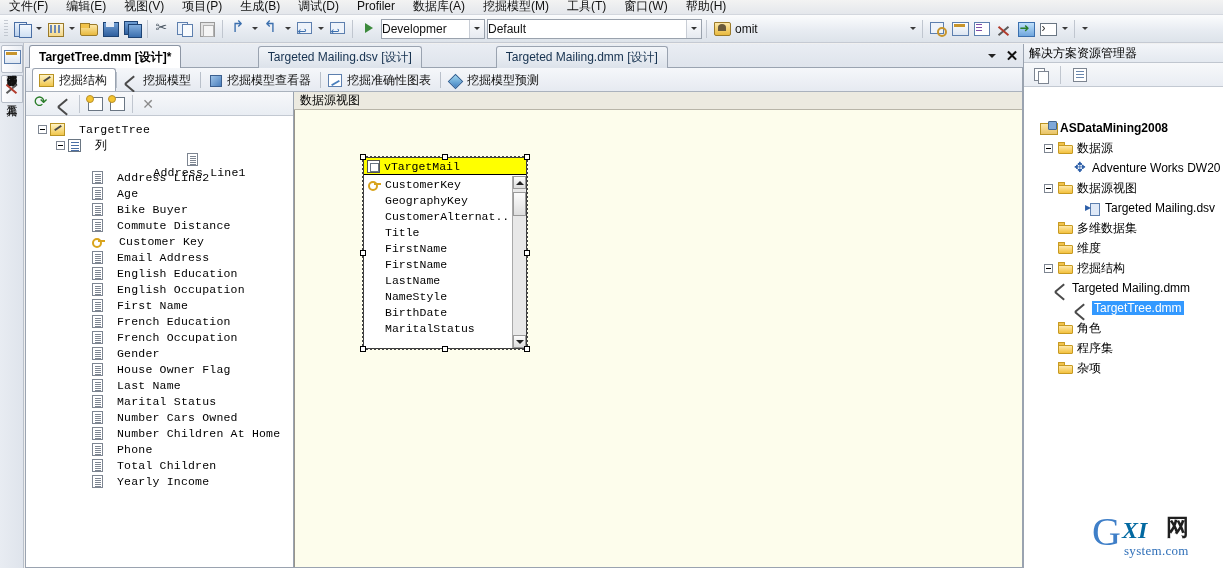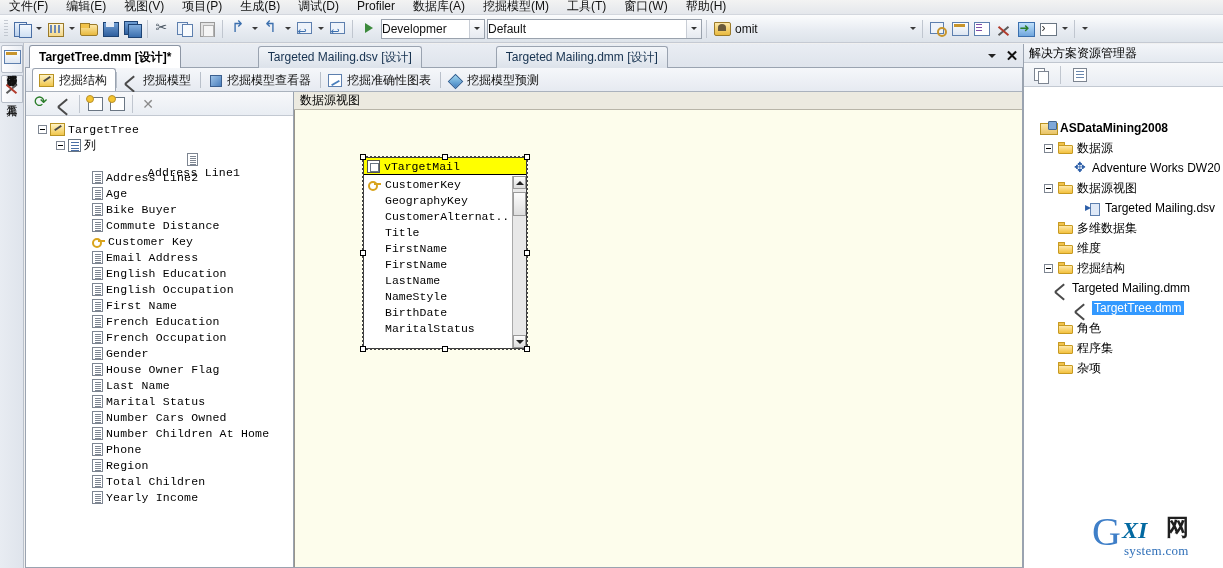--- a/index.html
+++ b/index.html
@@ -123,21 +123,21 @@
   
   #treepane{ width:268px; background:#fff; border-right:1px solid #9aa3b0;
     display:flex; flex-direction:column; }
   #treetb{
     height:24px; background:linear-gradient(to bottom,#f7f8fa,#e9edf3);
     border-bottom:1px solid #c3c9d2; display:flex; align-items:center; padding-left:5px;
   }
   #treeinner{ flex:1; background:#fff; padding:5px 0 0 8px; overflow:hidden;
     font-family:"Liberation Serif", serif; }
   .tnode{ display:flex; align-items:center; height:16px; white-space:nowrap; }
-  .tlabel{ font-family:"Liberation Mono", monospace; font-size:11.5px; color:#000; margin-left:3px;
+  .tlabel{ font-family:"Liberation Mono", monospace; font-size:11.5px; color:#000; margin-left:14px;
     letter-spacing:.2px;}
   .expander{
     width:9px; height:9px; border:1px solid #7d8591; background:#fff;
     position:relative; margin-right:3px; flex:none;
   }
   .expander:before{ content:""; position:absolute; left:1px; top:3px; width:5px; height:1px; background:#000;}
 
   
   #dsvpane{ flex:1; display:flex; flex-direction:column; background:#eef1f6; }
   #dsvhdr{
@@ -568,24 +568,20 @@
           <div class="tnode" style="padding-left: 58px;">
             <span class="ic ic-doc"></span>
             <span class="tlabel">Number Children At Home</span>
           </div>
           <div class="tnode" style="padding-left: 58px;">
             <span class="ic ic-doc"></span>
             <span class="tlabel">Phone</span>
           </div>
           <div class="tnode" style="padding-left: 58px;">
             <span class="ic ic-doc"></span>
-            <span class="tlabel">Region</span>
-          </div>
-          <div class="tnode" style="padding-left: 58px;">
-            <span class="ic ic-doc"></span>
             <span class="tlabel">Total Children</span>
           </div>
           <div class="tnode" style="padding-left: 58px;">
             <span class="ic ic-doc"></span>
             <span class="tlabel">Yearly Income</span>
           </div>
         </div>
     </div>
 
     <div id="dsvpane">

